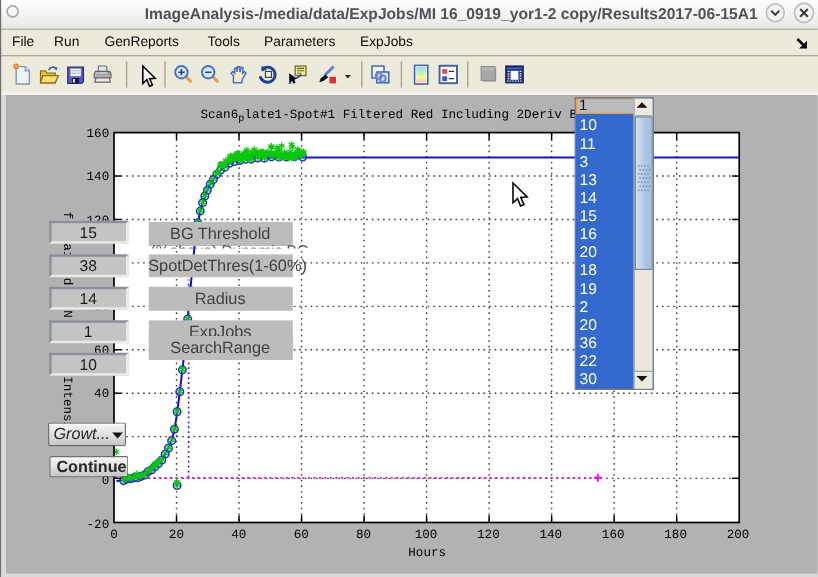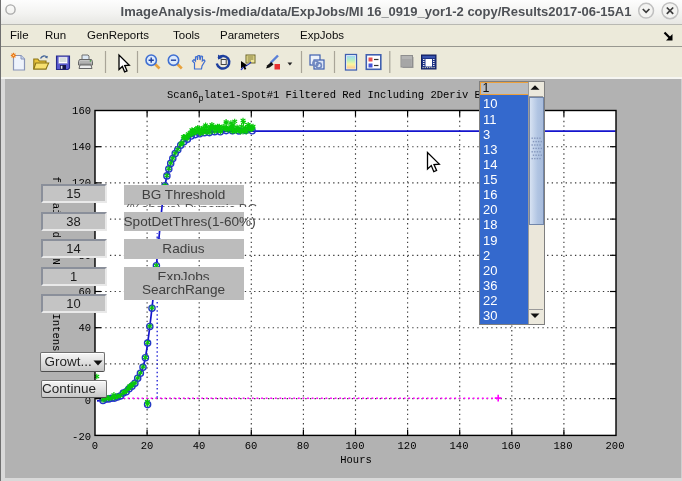--- a/index.html
+++ b/index.html
@@ -502,26 +502,26 @@
 <div class="fbtn" style="top:185px">BG Threshold</div>
 <div class="abs" style="left:105px;top:204.2px;width:173px;height:3.2px;overflow:hidden;z-index:4;font-size:13px;color:#222;text-align:center;">
     <div style="margin-top:-3.2px;color:#565656">(%above) Dynamic BG</div>
   </div>
 <div class="fbtn" style="top:211.7px">SpotDetThres(1-60%)</div>
 <div class="fbtn" style="top:239.2px">Radius</div>
 <div class="fbtn" style="top:266.7px">ExpJobs</div>
 <div class="fbtn" style="top:280px">SearchRange</div>
 
 <div class="rbtn" style="left:39.5px;top:351.9px;width:63.5px;height:18px;">
-  <span style="position:absolute;left:4px;top:1.5px;font-size:13.5px;">Growt...</span>
+  <span style="position:absolute;left:4px;top:1.5px;font-size:13.5px;font-style:italic;">Growt...</span>
   <svg class="abs" style="left:52px;top:7px" width="11" height="6">
       <path d="M0.5 0.5 L9.5 0.5 L5 5.5 Z" fill="#111"></path>
     </svg>
 </div>
-<div class="rbtn" style="left:41px;top:380px;width:63.5px;height:15.5px;text-align:left;line-height:15px;font-size:13.5px;">Continue</div>
+<div class="rbtn" style="left:41px;top:380px;width:63.5px;height:15.5px;text-align:right;line-height:15px;font-size:13.5px;font-weight:bold;">Continue</div>
 
 <div id="listbox" class="abs">
   <div id="lrow1">1</div>
   <div id="lrows">
 <div class="lrow">10</div>
 <div class="lrow">11</div>
 <div class="lrow">3</div>
 <div class="lrow">13</div>
 <div class="lrow">14</div>
 <div class="lrow">15</div>

